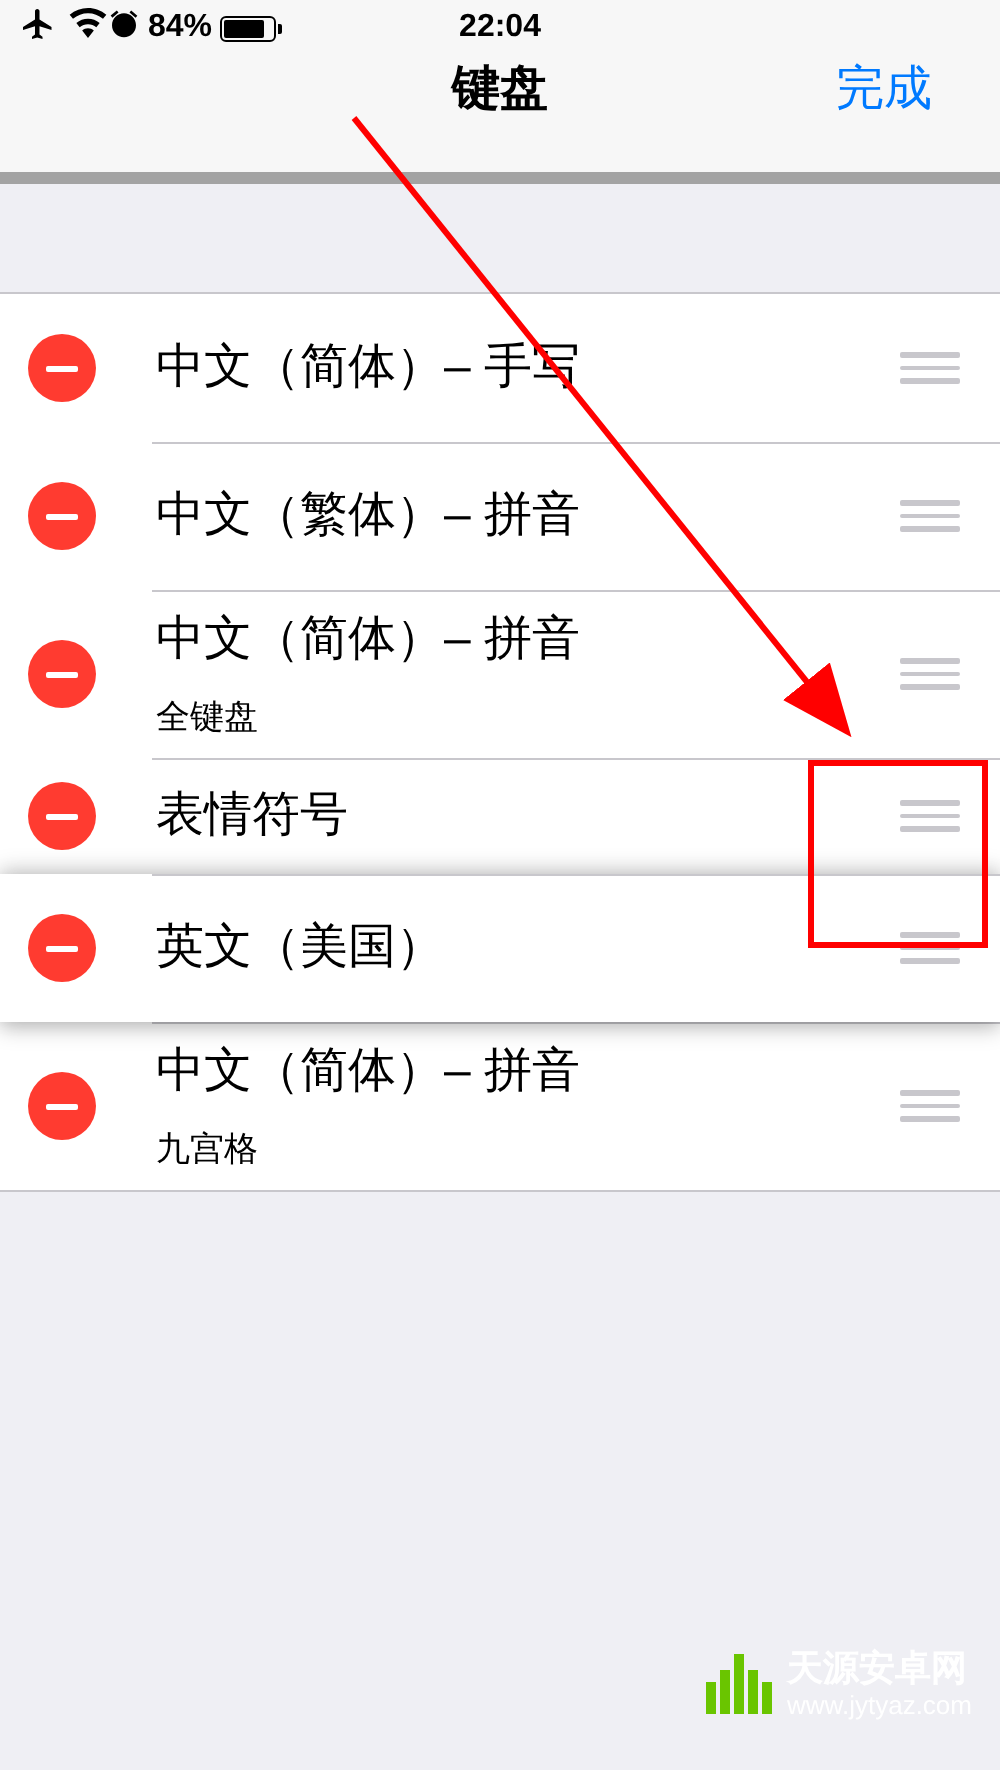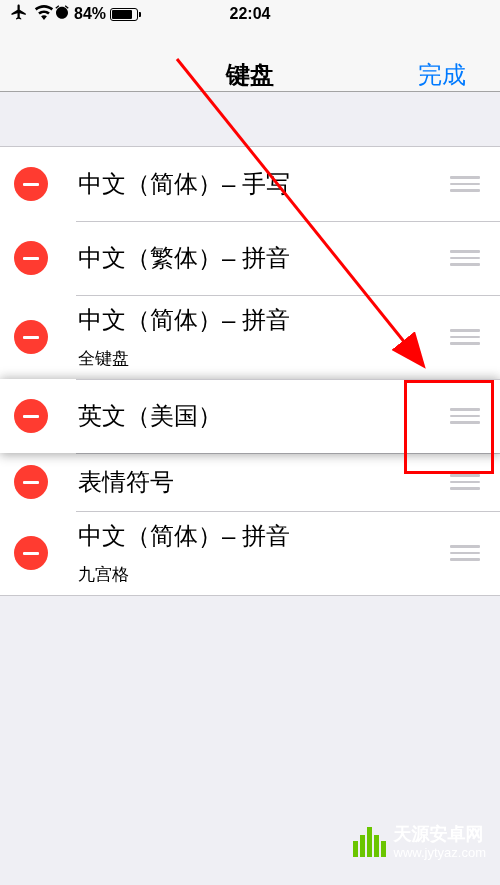--- a/index.html
+++ b/index.html
@@ -62,24 +62,24 @@
     }
     .battery-fill {
       background: #000;
       height: 100%;
       width: 84%;
       border-radius: 1px;
     }
     .nav-bar {
       height: 64px;
       background: #f7f7f7;
-      border-bottom: 1px solid #a3a3a3;
+      border-bottom: 6px solid #a3a3a3;
       position: relative;
       display: flex;
-      align-items: flex-end;
+      align-items: flex-start;
       justify-content: center;
     }
     .nav-title {
       font-size: 24px;
       font-weight: 600;
       color: #000;
     }
     .nav-done {
       position: absolute;
       right: 34px;
@@ -283,36 +283,36 @@
       <div class="row-title">中文（简体）– 拼音</div>
       <div class="row-subtitle">全键盘</div>
     </div>
     <div class="drag-handle">
         <span></span>
         <span></span>
         <span></span>
       </div>
   </div>
 
+  <div class="list-row" style="min-height:58px">
+    <div class="delete-btn"></div>
+    <div class="row-text">
+      <div class="row-title">表情符号</div>
+    </div>
+    <div class="drag-handle">
+        <span></span>
+        <span></span>
+        <span></span>
+      </div>
+  </div>
+
   <div class="list-row dragging">
     <div class="delete-btn"></div>
     <div class="row-text">
       <div class="row-title">英文（美国）</div>
-    </div>
-    <div class="drag-handle">
-        <span></span>
-        <span></span>
-        <span></span>
-      </div>
-  </div>
-
-  <div class="list-row" style="min-height:58px">
-    <div class="delete-btn"></div>
-    <div class="row-text">
-      <div class="row-title">表情符号</div>
     </div>
     <div class="drag-handle">
         <span></span>
         <span></span>
         <span></span>
       </div>
   </div>
 
   <div class="list-row" style="min-height:84px">
     <div class="delete-btn"></div>

